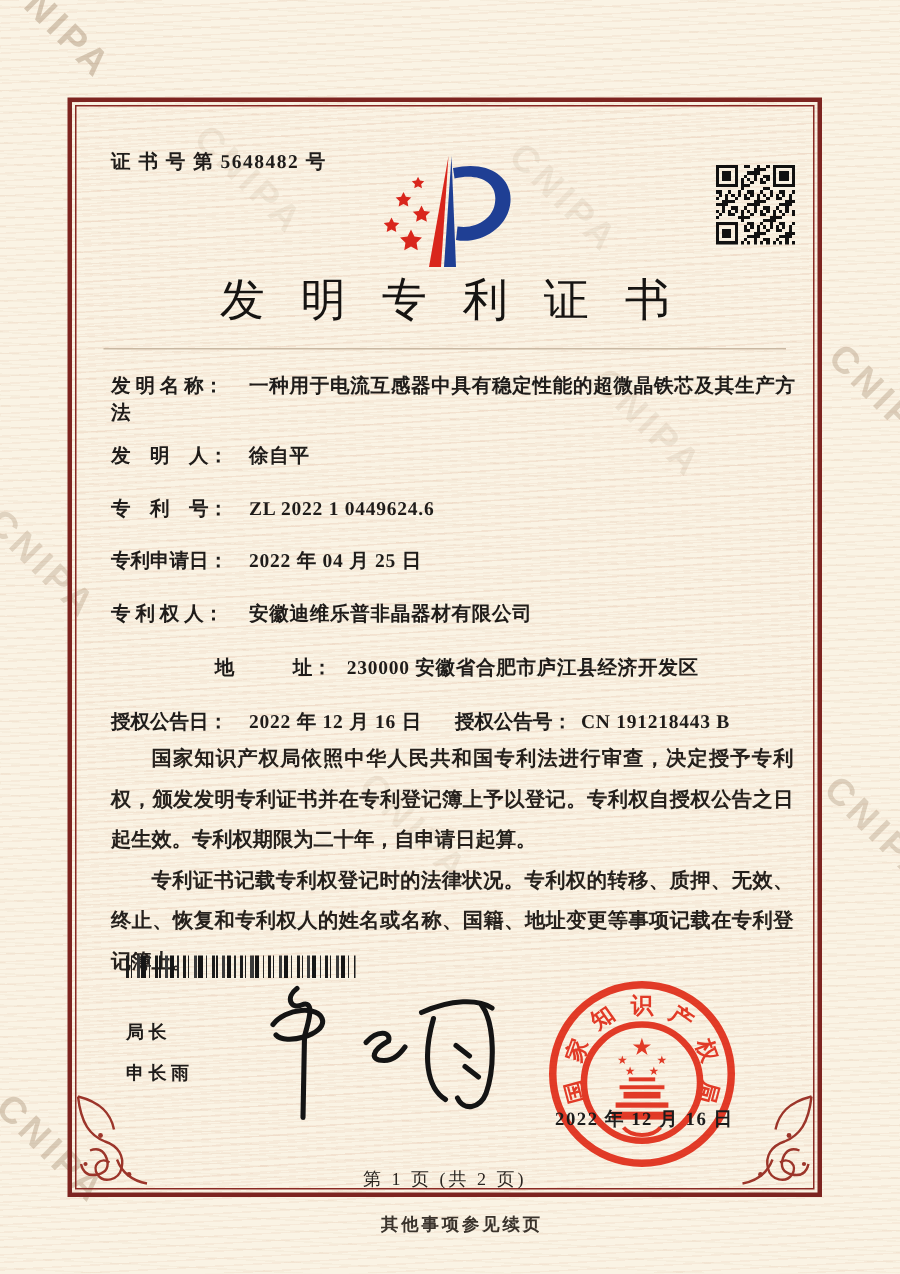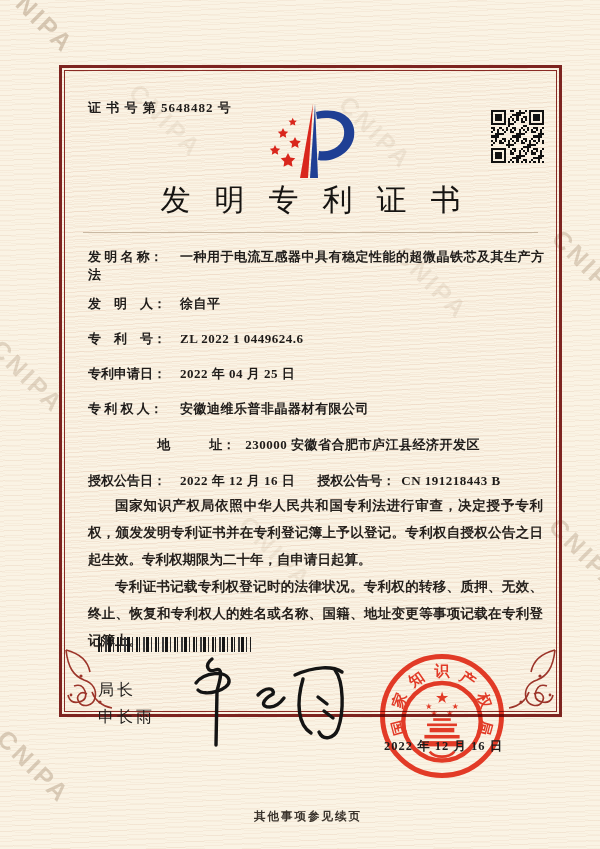--- a/index.html
+++ b/index.html
@@ -17,21 +17,21 @@
     z-index:0;
   }
   .wm{
     position:absolute;z-index:0;
     font-family:"Liberation Sans","DejaVu Sans",sans-serif;
     font-weight:700;font-size:25px;letter-spacing:3px;
     color:#a58b6f;transform:rotate(45deg);white-space:nowrap;
     pointer-events:none;
   }
   .frame{
-    position:absolute;left:59px;top:65px;width:503px;height:652px;
+    position:absolute;left:45px;top:65px;width:503px;height:733px;
     border:3px solid #7d2420;z-index:1;
     background:repeating-linear-gradient(176deg, rgba(216,150,120,0.09) 0 1px, rgba(0,0,0,0) 1px 4px);
     box-sizing:border-box;
   }
   .frame-inner{
     position:absolute;inset:2px;border:1px solid #8a2a24;pointer-events:none;
   }
   .cert-no{
     position:absolute;left:26px;top:31px;font-size:13px;font-weight:700;
     letter-spacing:1px;z-index:2;
@@ -57,21 +57,21 @@
   }
   .barcode{
     position:absolute;left:36px;top:569px;width:153px;height:15px;z-index:2;
     background:repeating-linear-gradient(90deg,
       #1c1c1c 0 2px, transparent 2px 3px,
       #1c1c1c 3px 4px, transparent 4px 7px,
       #3a3a3a 7px 9px, transparent 9px 10px,
       #151515 10px 13px, transparent 13px 15px,
       #2a2a2a 15px 16px, transparent 16px 19px);
   }
-  .duty{position:absolute;left:36px;font-size:16px;font-weight:400;letter-spacing:3px;z-index:2;}
+  .duty{position:absolute;left:36px;font-size:12px;font-weight:700;letter-spacing:3px;z-index:2;}
   .duty.t{top:612px;} .duty.n{top:639px;}
   .sig{position:absolute;left:112px;top:583px;width:178px;height:104px;z-index:2;}
   .seal{
     position:absolute;left:318px;top:586px;width:124px;height:124px;z-index:3;
     border:5px solid #e1301c;border-radius:50%;box-sizing:border-box;
     mix-blend-mode:multiply;opacity:0.95;
   }
   .seal-char{
     position:absolute;left:50%;top:50%;width:18px;height:18px;margin:-9px 0 0 -9px;
     text-align:center;font-size:15px;font-weight:700;color:#e1301c;line-height:18px;
@@ -481,20 +481,21 @@
         <rect x="33" y="54" width="34" height="3" stroke="none"></rect>
         <rect x="36" y="59" width="28" height="5" stroke="none"></rect>
         <rect x="30" y="67" width="40" height="4" stroke="none"></rect>
         <rect x="27" y="74" width="46" height="6" stroke="none"></rect>
         <path d="M36,86 a16,11 0 0 0 28,0" fill="none" stroke-width="3"></path>
       </g>
     </svg>
   </div>
   <div class="seal-date">2022 年 12 月 16 日</div>
 
+  <div class="pagenum">第 1 页 (共 2 页)</div>
 
   <svg class="flourish r" viewBox="0 0 64 64" fill="none" stroke="#9c352a" stroke-width="1.6">
     <path d="M62,2 C60,20 54,28 44,32 C35,35 31,42 33,50 C35,58 45,60 49,54 C53,48 47,42 41,46"></path>
     <path d="M62,2 C46,6 40,14 38,24"></path>
     <path d="M16,60 C27,58 33,52 36,44"></path>
     <path d="M54,38 q-8,-3 -11,5 q-3,9 6,11 q9,2 11,-7"></path>
     <circle cx="28" cy="54" r="1.6" fill="#9c352a" stroke="none"></circle>
     <circle cx="47" cy="28" r="1.6" fill="#9c352a" stroke="none"></circle>
     <circle cx="57" cy="47" r="1.4" fill="#9c352a" stroke="none"></circle>
   </svg>

